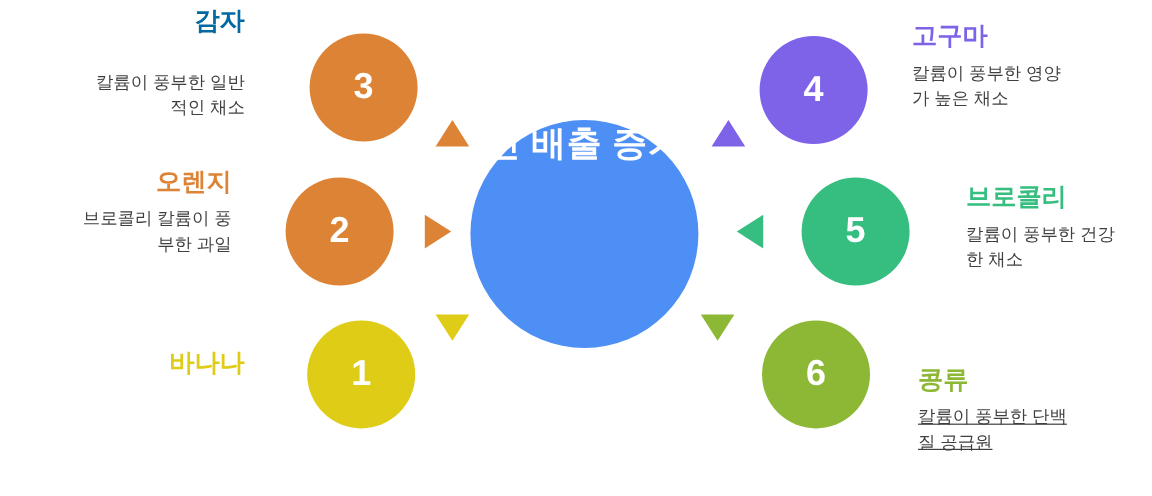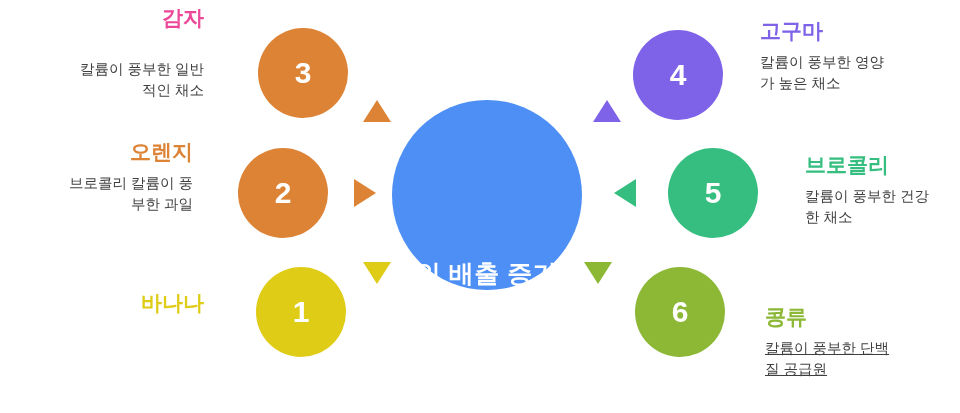--- a/index.html
+++ b/index.html
@@ -48,24 +48,24 @@
     align-items: center;
     justify-content: center;
     color: #ffffff;
     font-size: 30px;
     font-weight: bold;
   }
   .center-circle {
     position: absolute;
     border-radius: 50%;
     display: flex;
-    align-items: flex-end;
+    align-items: flex-start;
     justify-content: center;
     color: #ffffff;
-    font-size: 25px;
+    font-size: 29px;
     font-weight: bold;
     letter-spacing: 0.5px;
     white-space: nowrap;
   }
 
   
   .arrow {
     position: absolute;
     width: 0;
     height: 0;
@@ -90,21 +90,21 @@
     border-bottom: 14px solid transparent;
     border-right: 22px solid currentColor;
   }
 </style>
 </head>
 <body>
 
 <div id="canvas">
 
   <div class="label-block left" style="left:14px; top:6px;">
-    <div class="label-title" style="color: #ec4899;">감자</div>
+    <div class="label-title" style="color: #0369a1;">감자</div>
     <div class="label-desc" style="white-space: pre-line; margin-top: 29px;">칼륨이 풍부한 일반
 적인 채소</div>
   </div>
 
   <div class="label-block left" style="left:3px; top:140px;">
     <div class="label-title" style="color: rgb(221, 131, 53);">오렌지</div>
     <div class="label-desc" style="white-space: pre-line;">브로콜리 칼륨이 풍
 부한 과일</div>
   </div>
 

